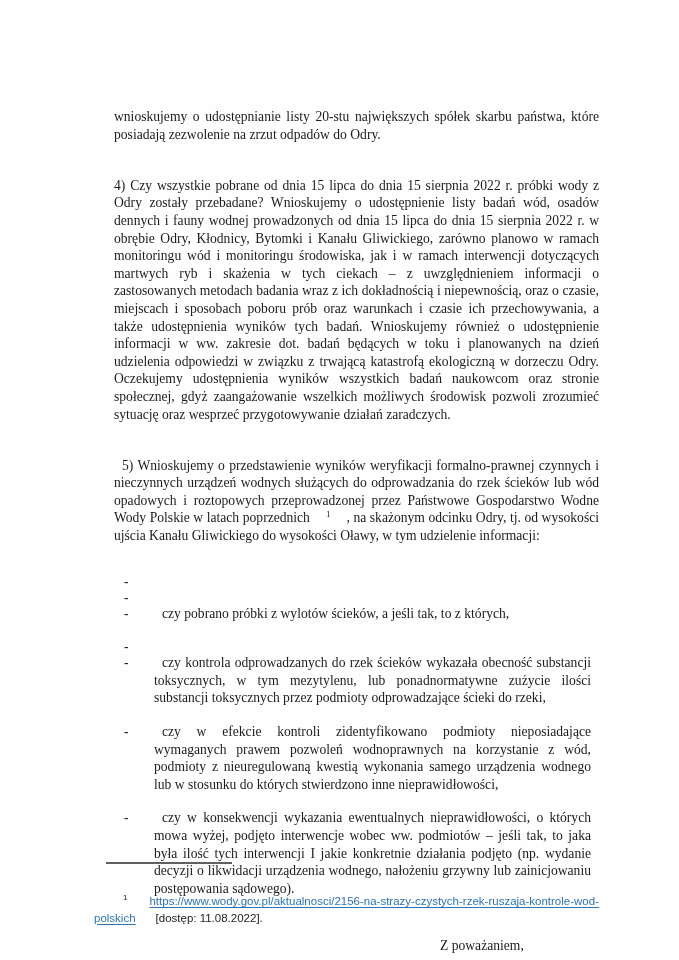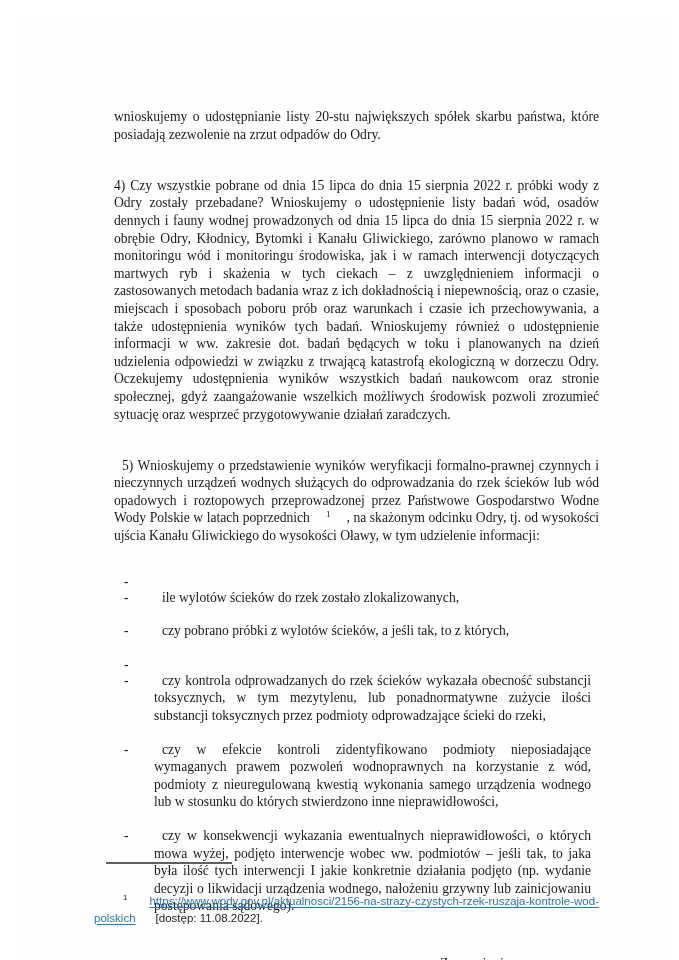--- a/index.html
+++ b/index.html
@@ -100,21 +100,20 @@
     <p class="para">4) Czy wszystkie pobrane od dnia 15 lipca do dnia 15 sierpnia 2022 r. próbki wody z Odry zostały przebadane? Wnioskujemy o udostępnienie listy badań wód, osadów dennych i fauny wodnej prowadzonych od dnia 15 lipca do dnia 15 sierpnia 2022 r. w obrębie Odry, Kłodnicy, Bytomki i Kanału Gliwickiego,  zarówno planowo w ramach monitoringu wód i monitoringu środowiska, jak i w ramach interwencji dotyczących martwych ryb i skażenia w tych ciekach – z uwzględnieniem informacji o zastosowanych metodach badania wraz z ich dokładnością i niepewnością, oraz o czasie, miejscach i sposobach poboru prób oraz warunkach i czasie ich przechowywania, a także udostępnienia wyników tych badań. Wnioskujemy również o udostępnienie informacji w ww. zakresie dot. badań będących w toku i planowanych na dzień udzielenia odpowiedzi w związku z trwającą katastrofą ekologiczną w dorzeczu Odry. Oczekujemy udostępnienia wyników wszystkich badań naukowcom oraz stronie społecznej, gdyż zaangażowanie wszelkich możliwych środowisk pozwoli zrozumieć sytuację oraz wesprzeć przygotowywanie działań zaradczych.</p>
 
     <p class="para no-gap"><span>5) Wnioskujemy o przedstawienie wyników weryfikacji formalno-prawnej czynnych i nieczynnych urządzeń wodnych służących do odprowadzania do rzek ścieków lub wód opadowych i roztopowych przeprowadzonej przez Państwowe Gospodarstwo Wodne Wody Polskie w latach poprzednich</span><sup class="fn-ref">1</sup><span>, na skażonym odcinku Odry, tj. od wysokości ujścia Kanału Gliwickiego do wysokości Oławy, w tym udzielenie informacji:</span></p>
 
     <ul class="points">
       <li>
         <span class="dash">-</span>
       </li>
       <li>
         <span class="dash">-</span>
-        <span>ile wylotów ścieków do rzek zostało zlokalizowanych,</span>
       </li>
       <li>
         <span class="dash">-</span>
         <span>czy pobrano próbki z wylotów ścieków, a jeśli tak, to z których,</span>
       </li>
       <li>
         <span class="dash">-</span>
       </li>
       <li>
         <span class="dash">-</span>

